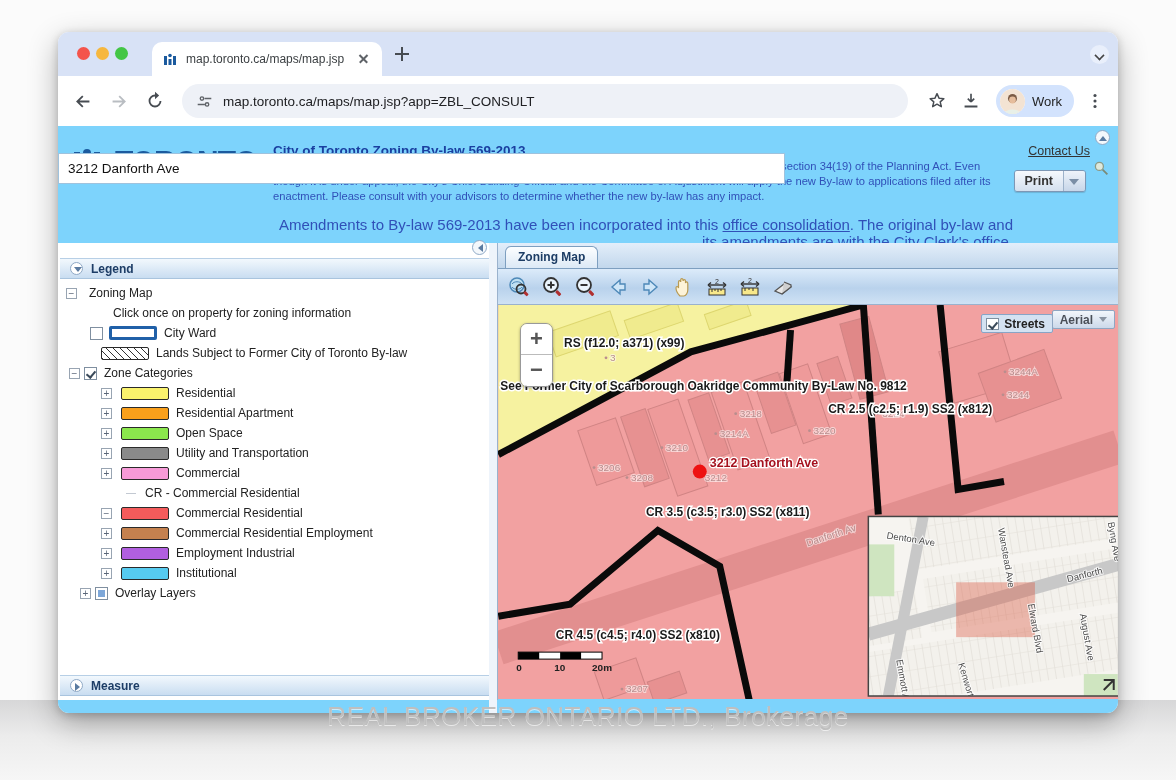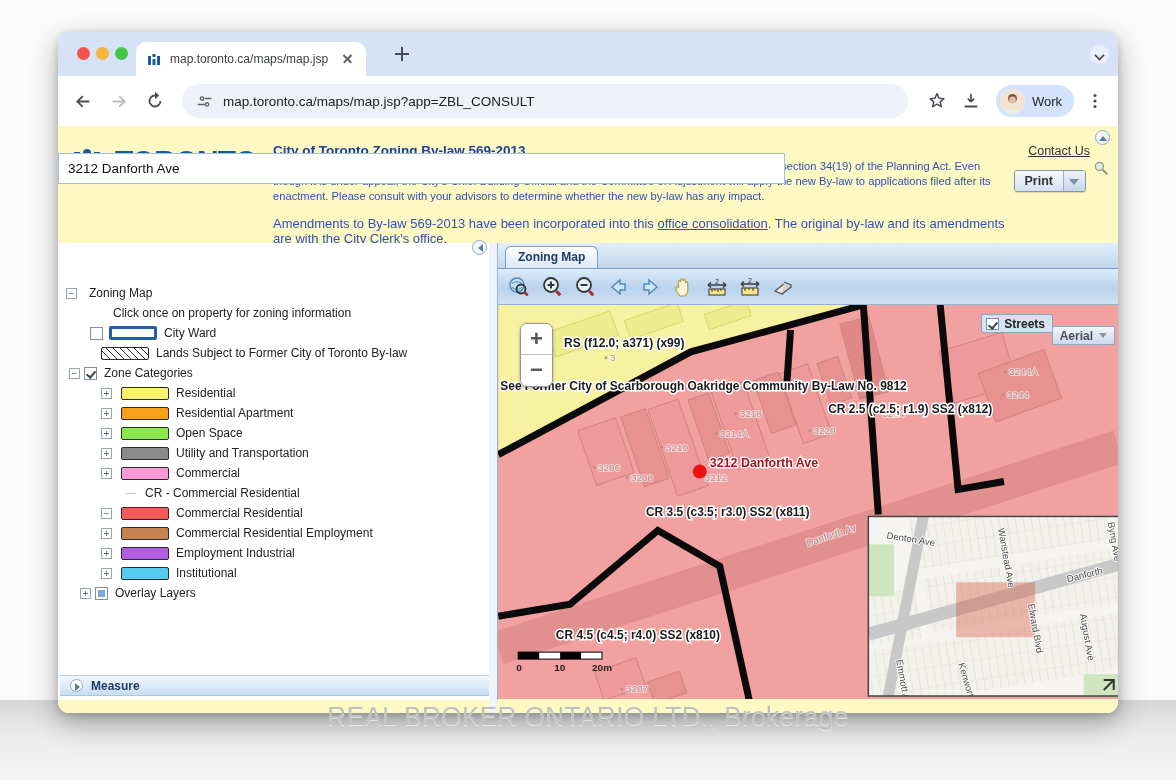--- a/index.html
+++ b/index.html
@@ -12,21 +12,21 @@
     text-shadow:0 1px 0 rgba(255,255,255,.6); }
   .window { position:absolute; left:58px; top:32px; width:1060px; height:681px;
     background:#fff; border-radius:11px; overflow:hidden;
     box-shadow:0 10px 30px rgba(0,0,0,.30), 0 2px 8px rgba(0,0,0,.18); }
 
   
   .tabstrip { position:relative; height:44px; background:#d8e2f6; }
   .tl { position:absolute; top:15px; width:13px; height:13px; border-radius:50%; }
   .tl.r { left:19px; background:#f4544c; } .tl.y { left:38px; background:#f6b73e; }
   .tl.g { left:57px; background:#43c645; }
-  .tab { position:absolute; left:78px; top:10px; width:230px; height:34px;
+  .tab { position:absolute; left:94px; top:10px; width:230px; height:34px;
     background:#fff; border-radius:10px 10px 0 0; display:flex; align-items:center;
     padding:0 10px; gap:8px; }
   .tab-title { font-size:12px; color:#3c4043; white-space:nowrap; overflow:hidden; flex:1; }
   .tab-x { width:16px; height:16px; position:relative; flex:0 0 16px; }
   .tab-x:before,.tab-x:after{ content:""; position:absolute; left:2px; top:7px; width:11px;
     height:1.6px; background:#5f6368; }
   .tab-x:before{ transform:rotate(45deg);} .tab-x:after{ transform:rotate(-45deg);}
   .newtab { position:absolute; left:336px; top:14px; width:16px; height:16px; }
   .newtab:before,.newtab:after{ content:""; position:absolute; background:#474c52; }
   .newtab:before{ left:7px; top:1px; width:2px; height:14px; }
@@ -39,28 +39,28 @@
   .nav-ico { width:22px; height:22px; margin-left:14px; flex:0 0 auto; }
   .urlpill { margin-left:16px; width:726px; height:34px; background:#eef1f7; border-radius:17px;
     display:flex; align-items:center; padding:8px 14px; gap:10px; }
   .url { font-size:13.5px; color:#202124; white-space:nowrap; }
   .chip { margin-left:14px; height:32px; background:#d3e3fd; border-radius:16px;
     display:flex; align-items:center; gap:7px; padding:0 12px 0 4px; }
   .chip-label{ font-size:13px; color:#1f1f1f; }
   .avatar{ width:25px; height:25px; border-radius:50%; background:#fff; overflow:hidden; }
 
   
-  .site { position:relative; width:100%; height:587px; background:#fef9c3; }
+  .site { position:relative; width:100%; height:587px; background:#7dd3fc; }
   .logo { position:absolute; left:12px; top:16px; display:flex; align-items:flex-end; gap:5px; }
   .logo-text { font-size:30px; font-weight:bold; color:#1b5a9e; letter-spacing:-1px;
     transform:scaleY(1.08); }
   .hdr-title { position:absolute; left:215px; top:17px; font-size:13.5px; font-weight:bold; color:#1a3fa0; }
   .hdr-p { position:absolute; left:215px; top:33px; width:722px; font-size:11.2px; line-height:1.32;
     color:#3050b8; }
-  .hdr-a { position:absolute; left:215px; top:90px; width:740px; font-size:13px; color:#3050b8; }
+  .hdr-a { position:absolute; left:215px; top:90px; width:740px; font-size:15px; color:#3050b8;text-align:right; }
   .hdr-a .lnk { text-decoration:underline; cursor:pointer; }
   .contact { position:absolute; right:28px; top:18px; font-size:12.5px; color:#333;
     text-decoration:underline; }
   .printbtn { position:absolute; right:32px; top:44px; display:flex; border:1px solid #7d97b5;
     border-radius:3px; overflow:hidden; box-shadow:0 1px 1px rgba(0,0,0,.15); }
   .printbtn .pl { padding:3px 10px; font-size:12.5px; font-weight:bold; color:#333;
     background:linear-gradient(#f6f9fd,#d4e0ef); }
   .printbtn .pa { width:22px; background:linear-gradient(#eef3fa,#c7d6e9); border-left:1px solid #9db2ca;
     position:relative; }
   .printbtn .pa:before{ content:""; position:absolute; left:5px; top:8px; border:5px solid transparent;
@@ -129,21 +129,21 @@
     stroke-width:2px; }
   .zoomctl { position:absolute; left:22px; top:18px; width:33px; border:1px solid #999;
     border-radius:7px; overflow:hidden; box-shadow:0 1px 3px rgba(0,0,0,.35); }
   .zbtn { height:31px; background:#fff; font-size:22px; font-weight:bold; color:#555;
     text-align:center; line-height:29px; }
   .zbtn.top { border-bottom:1px solid #bbb; }
   .streets { position:absolute; right:66px; top:9px; height:19px; background:#d4e2f2;
     border:1px solid #88a4c6; border-radius:2px; display:flex; align-items:center; gap:5px;
     padding:0 7px 0 4px; font-size:12px; font-weight:bold; color:#222; }
   .streets .cb { width:12px; height:12px; }
-  .aerial { position:absolute; right:4px; top:21px; height:19px;
+  .aerial { position:absolute; right:4px; top:5px; height:19px;
     background:linear-gradient(#f2f6fb,#ccd9ea); border:1px solid #8fa6c2; border-radius:2px;
     display:flex; align-items:center; gap:6px; padding:0 7px; font-size:12px; font-weight:bold;
     color:#4a4f58; }
   .aerial:after{ content:""; border:4px solid transparent; border-top:5px solid #8a94a2;
     margin-top:4px; }
 </style>
 </head>
 <body>
 
 <div class="floor"></div>
@@ -240,20 +240,24 @@
     <svg class="mag" viewBox="0 0 20 20">
       <circle cx="8" cy="8" r="5" fill="#dfe9dc" stroke="#8a9a88" stroke-width="1.6"></circle>
       <line x1="12" y1="12" x2="18" y2="18" stroke="#7a8a78" stroke-width="2.2"></line>
     </svg>
 
     <div class="app">
 
       <div class="sidebar">
         <span class="circlebtn left" style="right:2px; top:-3px;"></span>
 
+        <div class="panelhdr legendhdr">
+          <span class="pcirc down"></span>
+          <span>Legend</span>
+        </div>
 
         <div class="tree">
           <div class="trow" style="padding-left:8px">
             <span class="box minus"></span>
             <span class="tlabel" style="margin-left:12px">Zoning Map</span>
           </div>
           <div class="trow" style="padding-left:48px">
             <span class="tlabel">Click once on property for zoning information</span>
           </div>
           <div class="trow" style="padding-left:32px">

